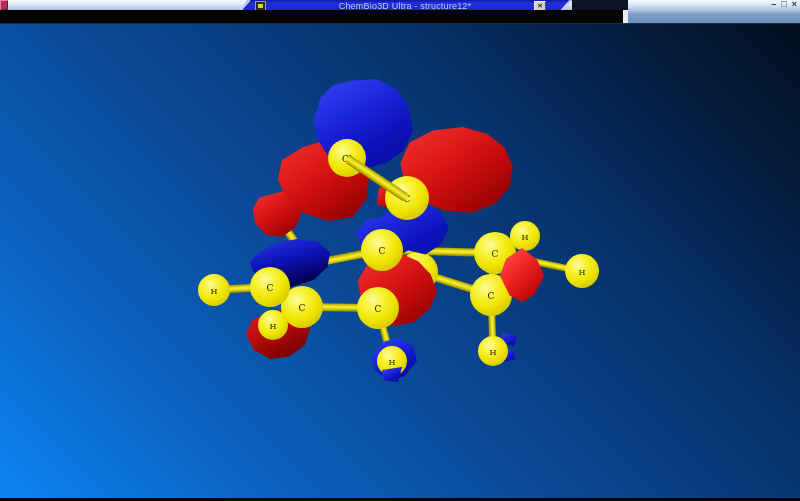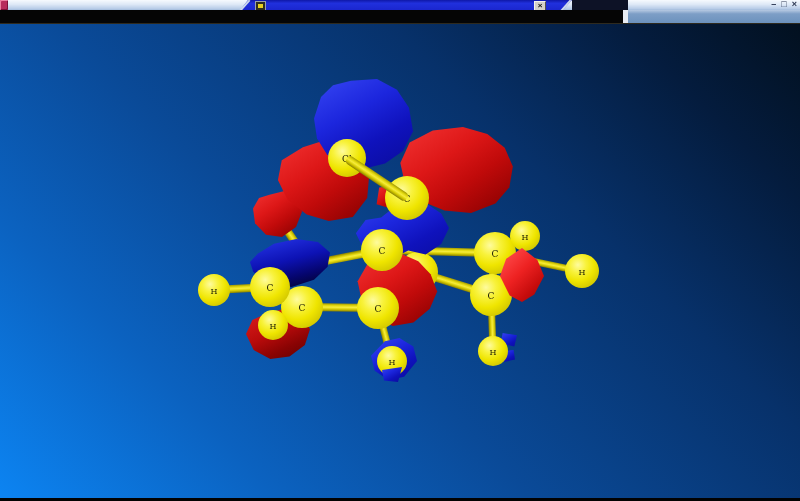--- a/index.html
+++ b/index.html
@@ -71,20 +71,21 @@
       <span>□</span>
       <span>×</span>
     </div>
     <div id="outer-shadow"></div>
   </div>
 
   <div id="app-tab">
     <div id="app-icon">
         <i></i>
       </div>
+    <div id="app-title">ChemBio3D Ultra - structure12*</div>
     <div id="tab-close">×</div>
   </div>
   <div id="tab-edge-left" class="tab-edge"></div>
   <div id="tab-edge-right" class="tab-edge"></div>
 
   <div id="black-bar"></div>
   <div id="gap-line"></div>
   <div id="steel-panel"></div>
 
   <div id="viewport">

